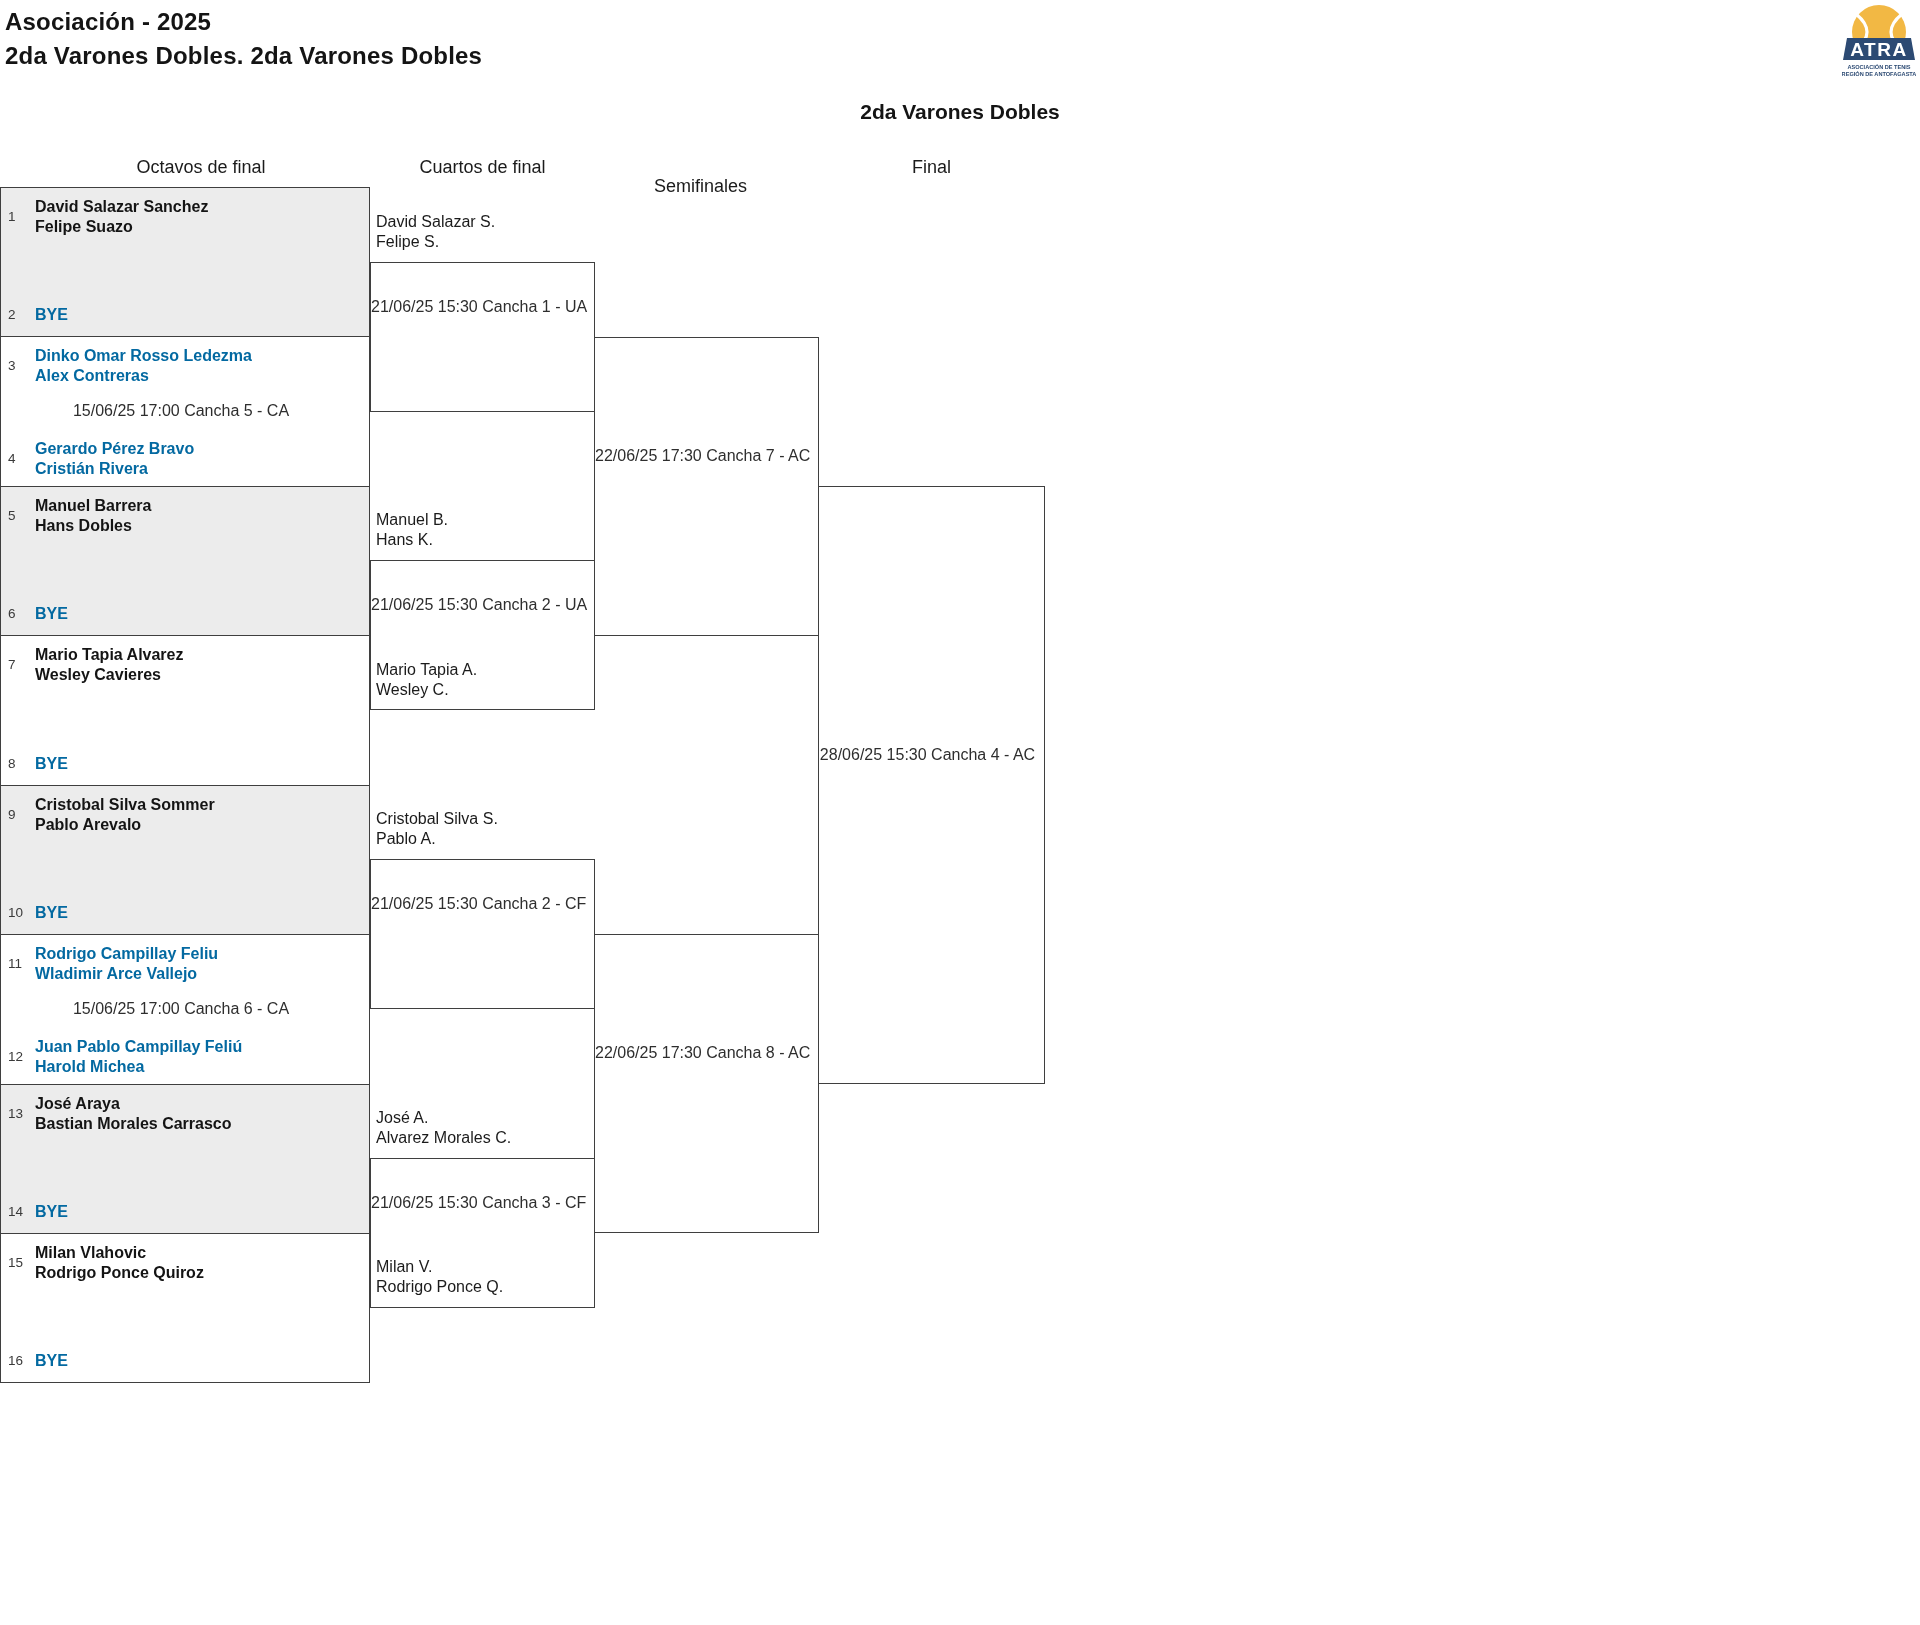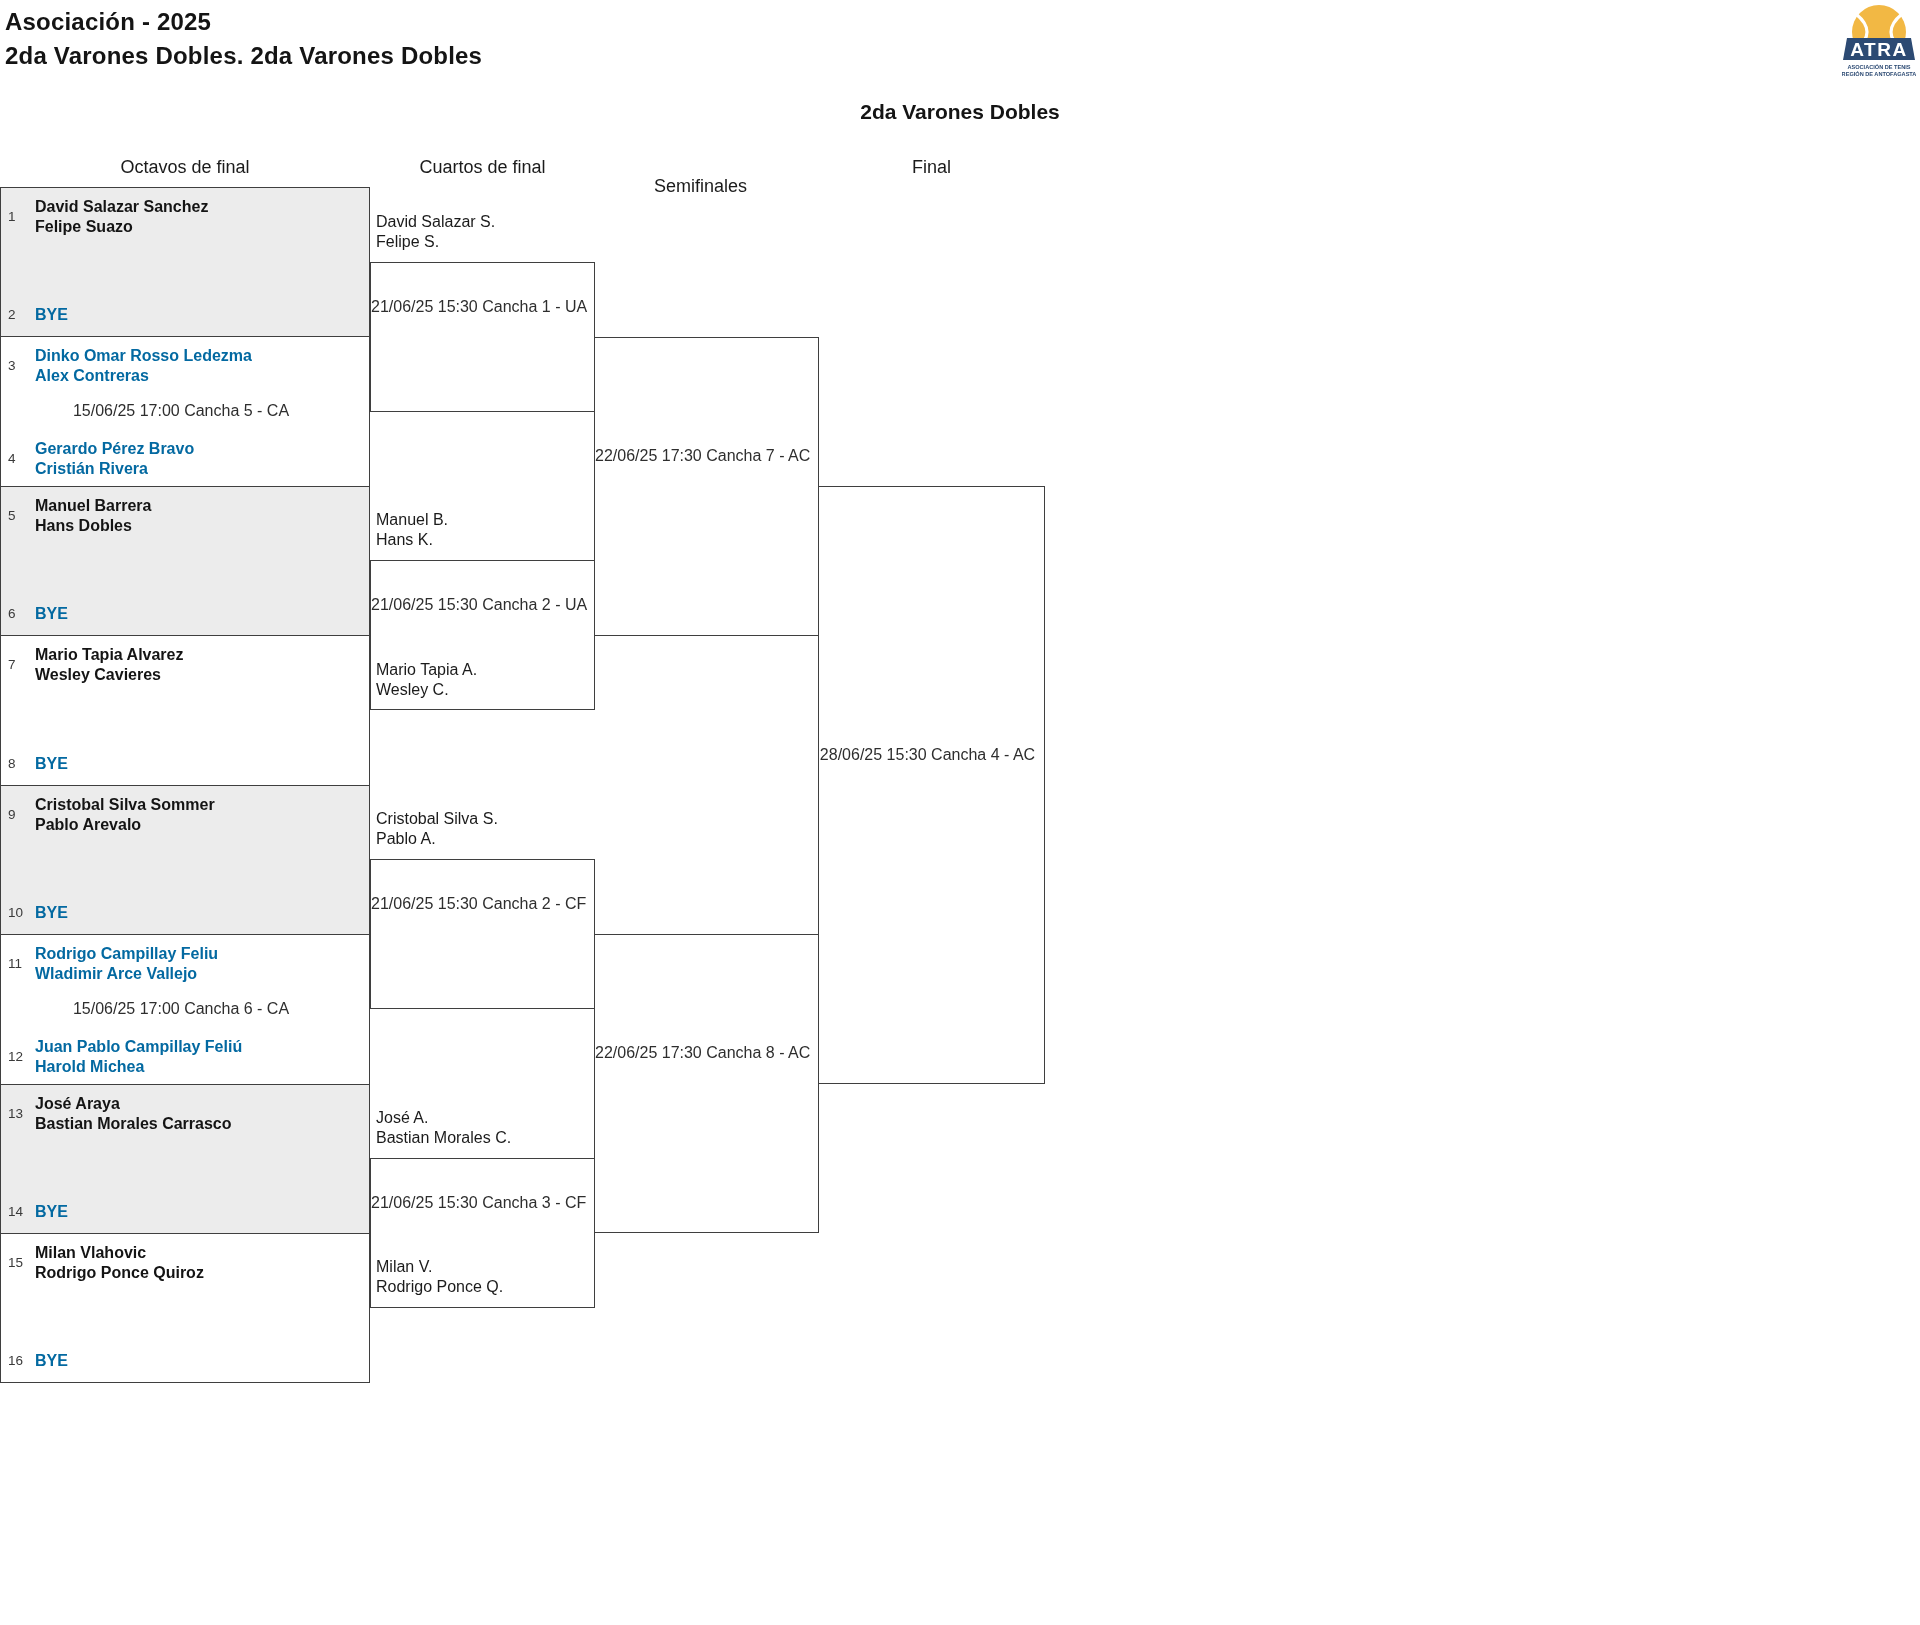--- a/index.html
+++ b/index.html
@@ -4,21 +4,21 @@
 <style>
   html,body{margin:0;padding:0;background:#fff;}
   body{font-family:"Liberation Sans","DejaVu Sans",sans-serif;color:#1b1b1b;}
   .page{position:relative;width:1920px;height:1625px;background:#fff;overflow:hidden;}
 
   .page-title{position:absolute;left:5px;top:8px;font-size:24px;font-weight:600;color:#141414;letter-spacing:.2px;}
   .page-subtitle{position:absolute;left:5px;top:42px;font-size:24px;font-weight:600;color:#141414;letter-spacing:.2px;}
   .bracket-title{position:absolute;left:0;right:0;top:100px;text-align:center;font-size:21px;font-weight:600;color:#141414;}
 
   .round-header{position:absolute;top:157px;text-align:center;font-size:18px;font-weight:500;color:#1b1b1b;}
-  .rh-oct{left:0;width:370px;text-align:center;}
+  .rh-oct{left:16px;width:370px;text-align:center;}
   .rh-qf{left:370px;width:225px;}
   .rh-sf{left:588px;width:225px;margin-top:19px;}
   .rh-fin{left:818px;width:227px;}
 
   .box{position:absolute;border:1.5px solid #3f3f3f;box-sizing:border-box;}
   .oct{left:0;width:370px;background:#fff;}
   .oct.shaded{background:#ececec;}
   .qf{left:370px;width:225px;background:transparent;}
   .sf{left:594px;width:225px;background:transparent;}
   .fin{left:818px;width:227px;background:transparent;}
@@ -224,21 +224,21 @@
   <div class="winner" style="top:660px;">
     <div>Mario Tapia A.</div>
     <div>Wesley C.</div>
   </div>
   <div class="winner" style="top:809px;">
     <div>Cristobal Silva S.</div>
     <div>Pablo A.</div>
   </div>
   <div class="winner" style="top:1108px;">
     <div>José A.</div>
-    <div>Bastian Morales C.</div>
+    <div>Alvarez Morales C.</div>
   </div>
   <div class="winner" style="top:1257px;">
     <div>Milan V.</div>
     <div>Rodrigo Ponce Q.</div>
   </div>
 
   <div class="box sf" style="top:337px;height:299px;">
     <div class="sched sched-sf">22/06/25 17:30 Cancha 7 - AC</div>
   </div>
   <div class="box sf" style="top:934px;height:299px;">

